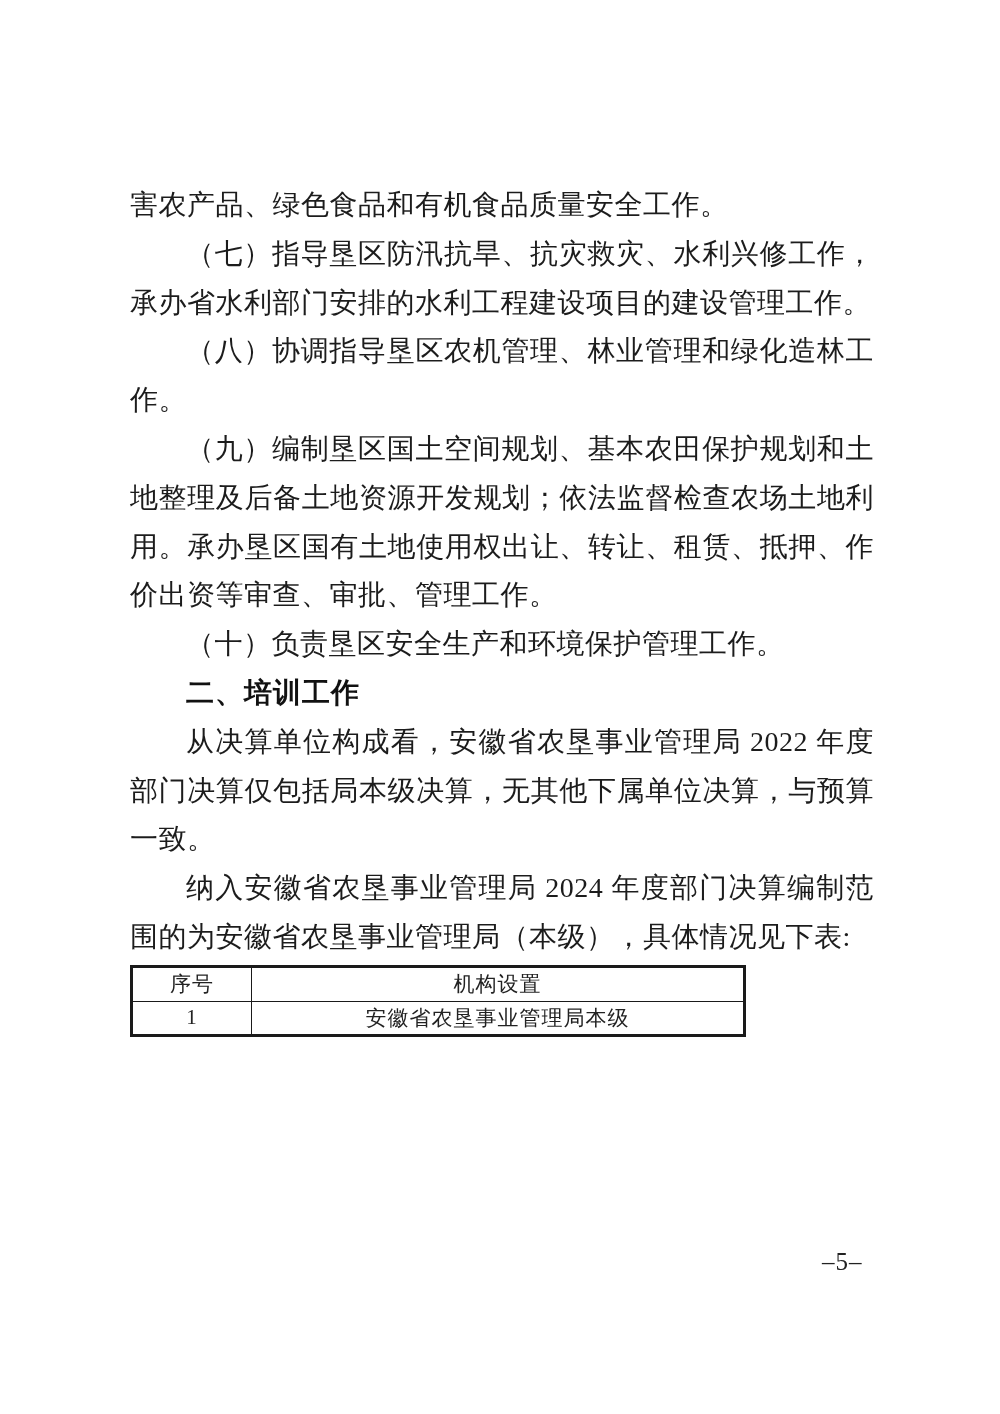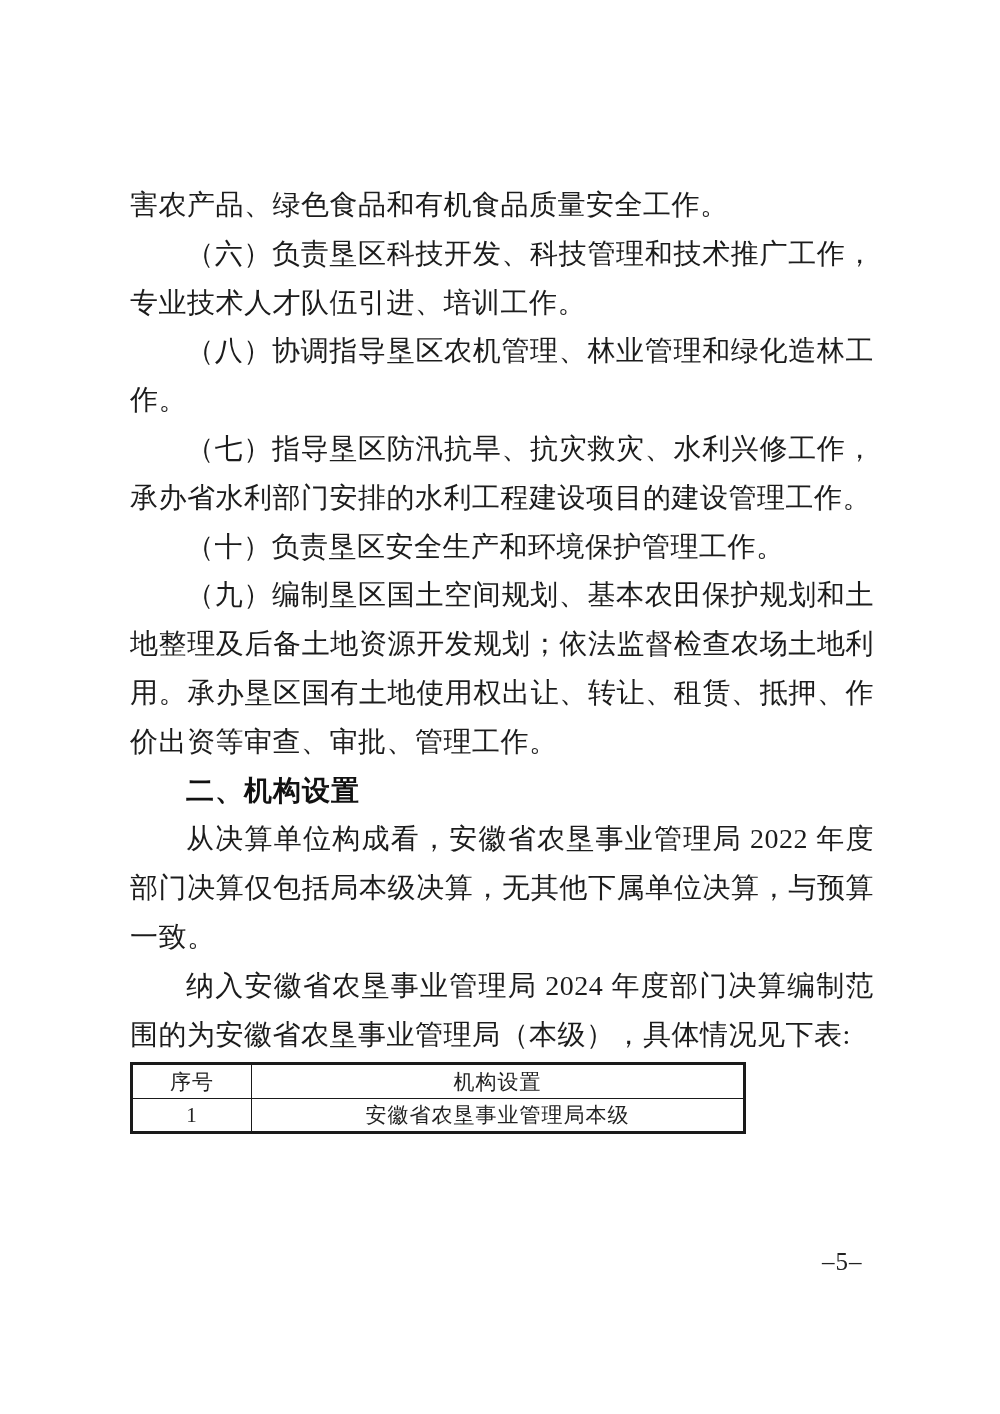--- a/index.html
+++ b/index.html
@@ -76,32 +76,31 @@
   }
 </style>
 </head>
 <body>
 
 <div class="page">
   <div class="content">
 
     <p class="para no-indent">害农产品、绿色食品和有机食品质量安全工作。</p>
 
-    <p class="para">（六）负责垦区科技开发、科技管理和技术推广工作，专业技术人才队伍引进、培训工作。</p>
+
+    <p class="para">（七）指导垦区防汛抗旱、抗灾救灾、水利兴修工作，承办省水利部门安排的水利工程建设项目的建设管理工作。</p>
 
     <p class="para">（八）协调指导垦区农机管理、林业管理和绿化造林工作。</p>
 
-    <p class="para">（七）指导垦区防汛抗旱、抗灾救灾、水利兴修工作，承办省水利部门安排的水利工程建设项目的建设管理工作。</p>
+    <p class="para">（九）编制垦区国土空间规划、基本农田保护规划和土地整理及后备土地资源开发规划；依法监督检查农场土地利用。承办垦区国有土地使用权出让、转让、租赁、抵押、作价出资等审查、审批、管理工作。</p>
 
     <p class="para">（十）负责垦区安全生产和环境保护管理工作。</p>
 
-    <p class="para">（九）编制垦区国土空间规划、基本农田保护规划和土地整理及后备土地资源开发规划；依法监督检查农场土地利用。承办垦区国有土地使用权出让、转让、租赁、抵押、作价出资等审查、审批、管理工作。</p>
 
-
-    <h2 class="section-heading">二、机构设置</h2>
+    <h2 class="section-heading">二、培训工作</h2>
 
     <p class="para">从决算单位构成看，安徽省农垦事业管理局 2022 年度部门决算仅包括局本级决算，无其他下属单位决算，与预算一致。</p>
 
     <p class="para">纳入安徽省农垦事业管理局 2024 年度部门决算编制范围的为安徽省农垦事业管理局（本级），具体情况见下表:</p>
 
     <table class="unit-table">
       <colgroup>
         <col class="col-seq">
         <col class="col-name">
       </colgroup>

